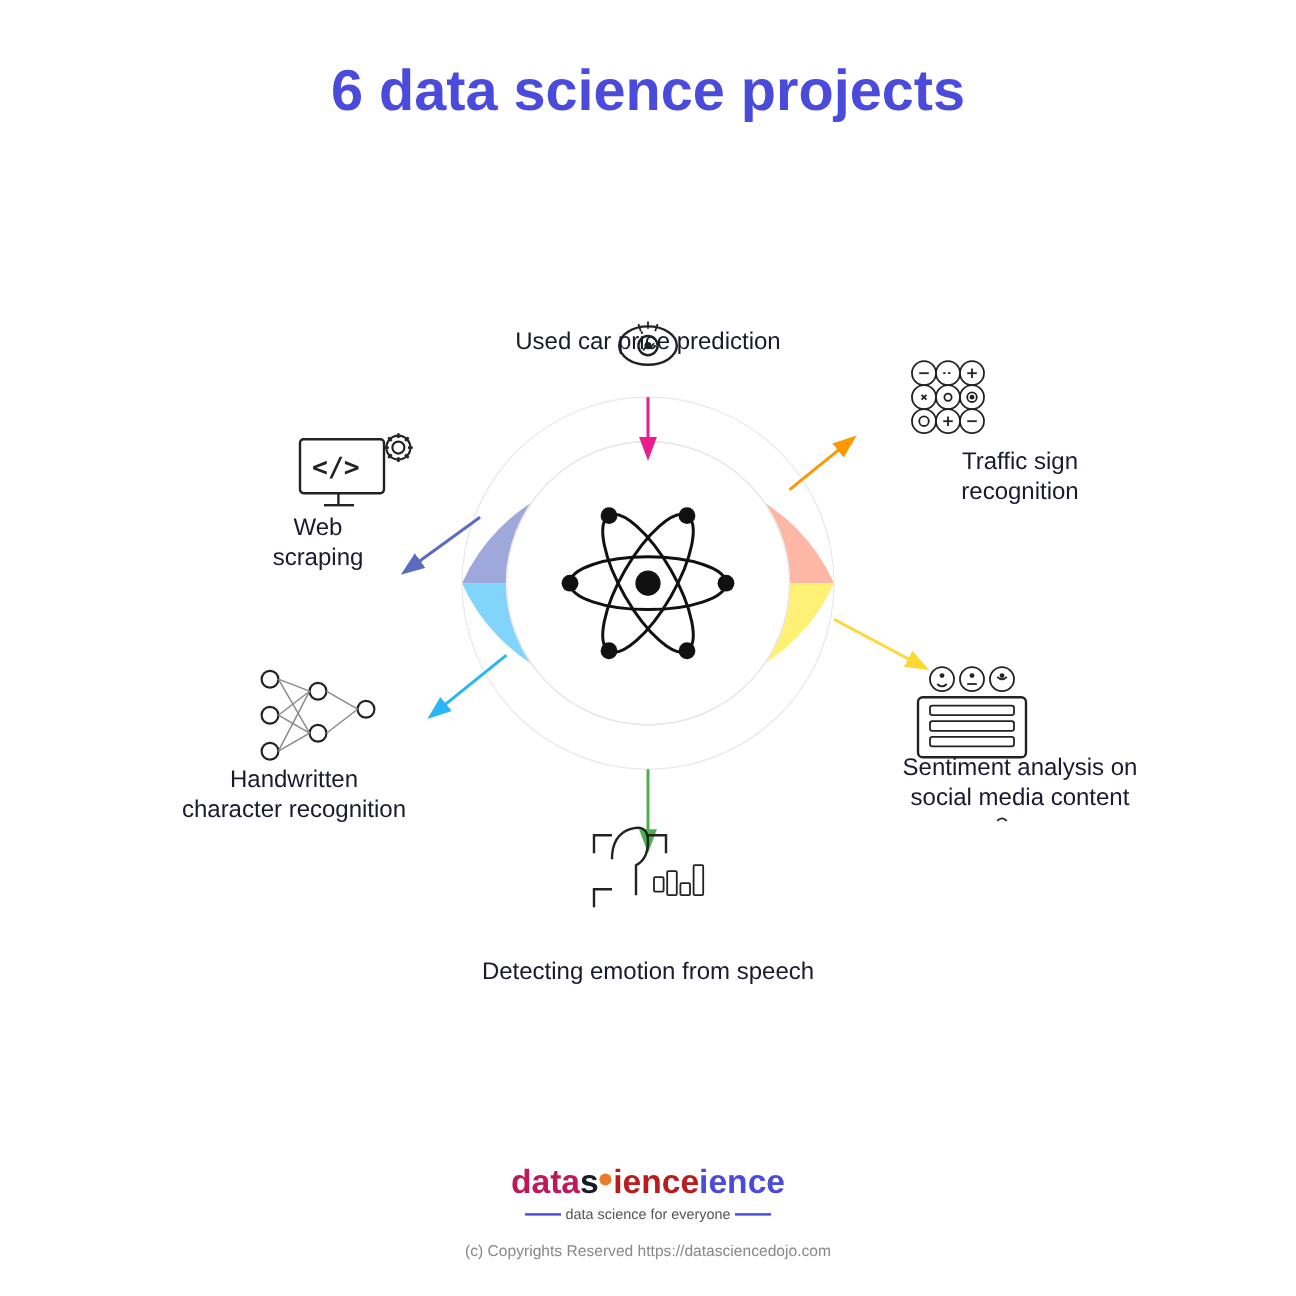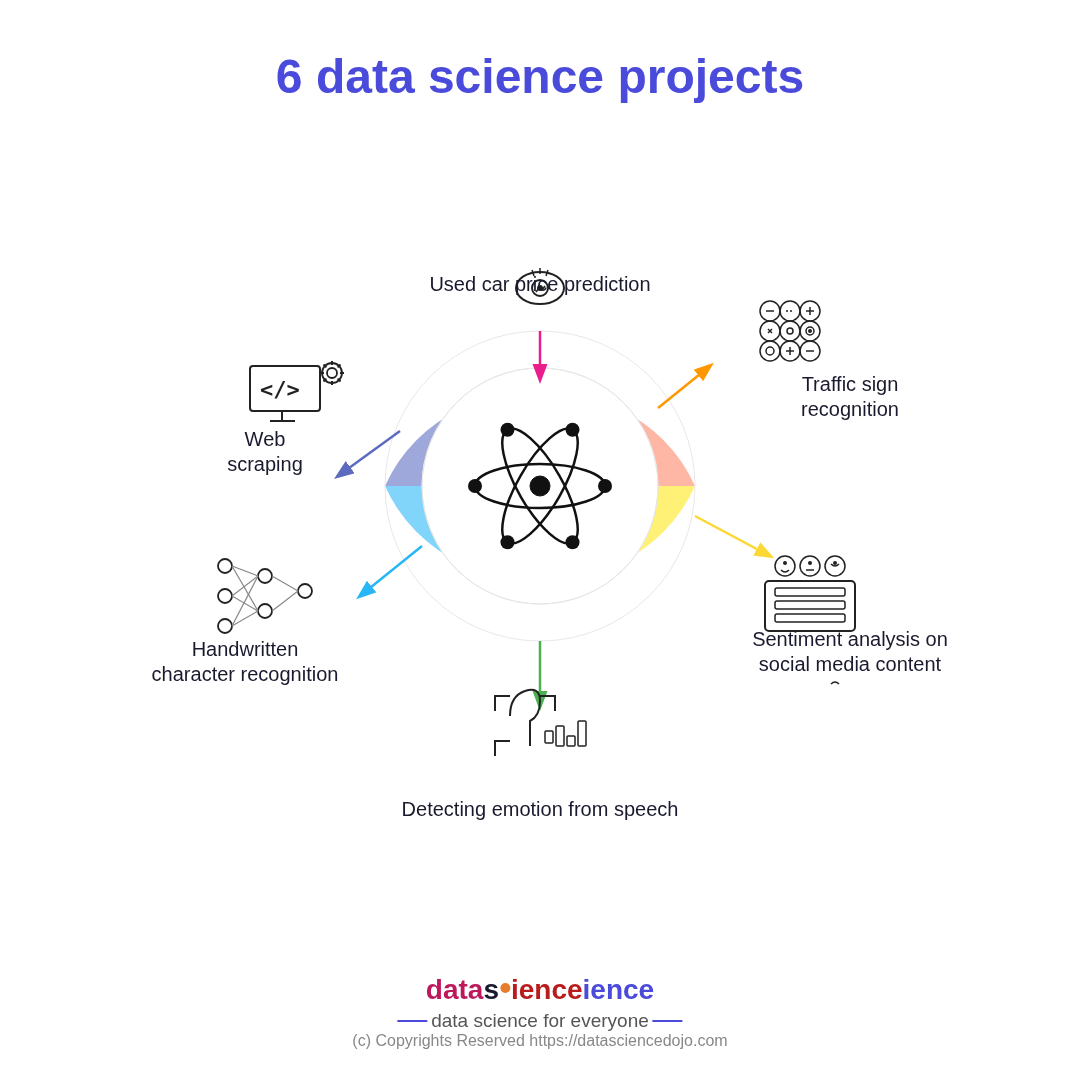--- a/index.html
+++ b/index.html
@@ -77,40 +77,40 @@
       border-radius: 50%;
       margin: 0 1px;
       vertical-align: middle;
       position: relative;
       top: -2px;
     }
     .brand-ence { color: #b91c1c; font-weight: 700; }
     .brand-dojo { color: #4a4adb; font-weight: 700; }
 
     .brand-tagline {
-      font-size: 19px;
+      font-size: 12px;
       color: #555;
       display: flex;
       align-items: center;
       justify-content: center;
       gap: 4px;
       margin-top: 4px;
     }
 
     .brand-dash {
       display: inline-block;
       width: 30px;
       height: 2px;
       background: #4a4adb;
     }
 
     .brand-copyright {
-      font-size: 16px;
+      font-size: 13px;
       color: #888;
-      margin-top: 0;
+      margin-top: 16px;
     }
   </style>
 </head>
 <body>
 
 <div class="page-container">
 
   <div class="title-section">
     <div class="title-line1">6 data science projects</div>
   </div>

